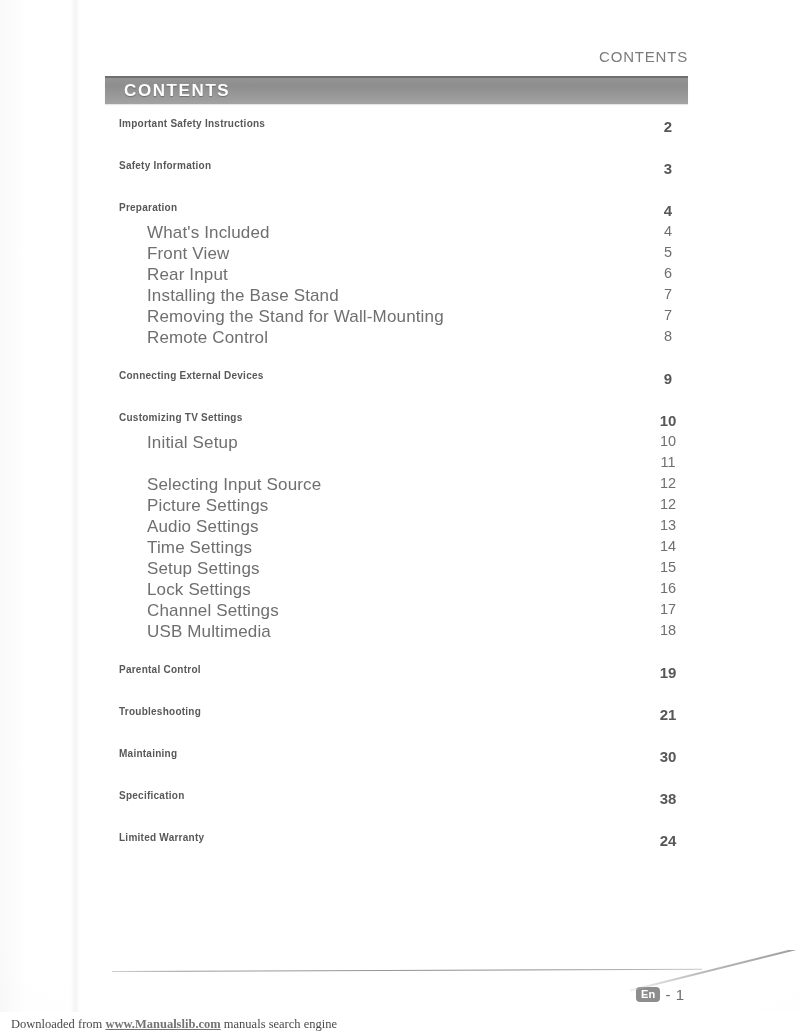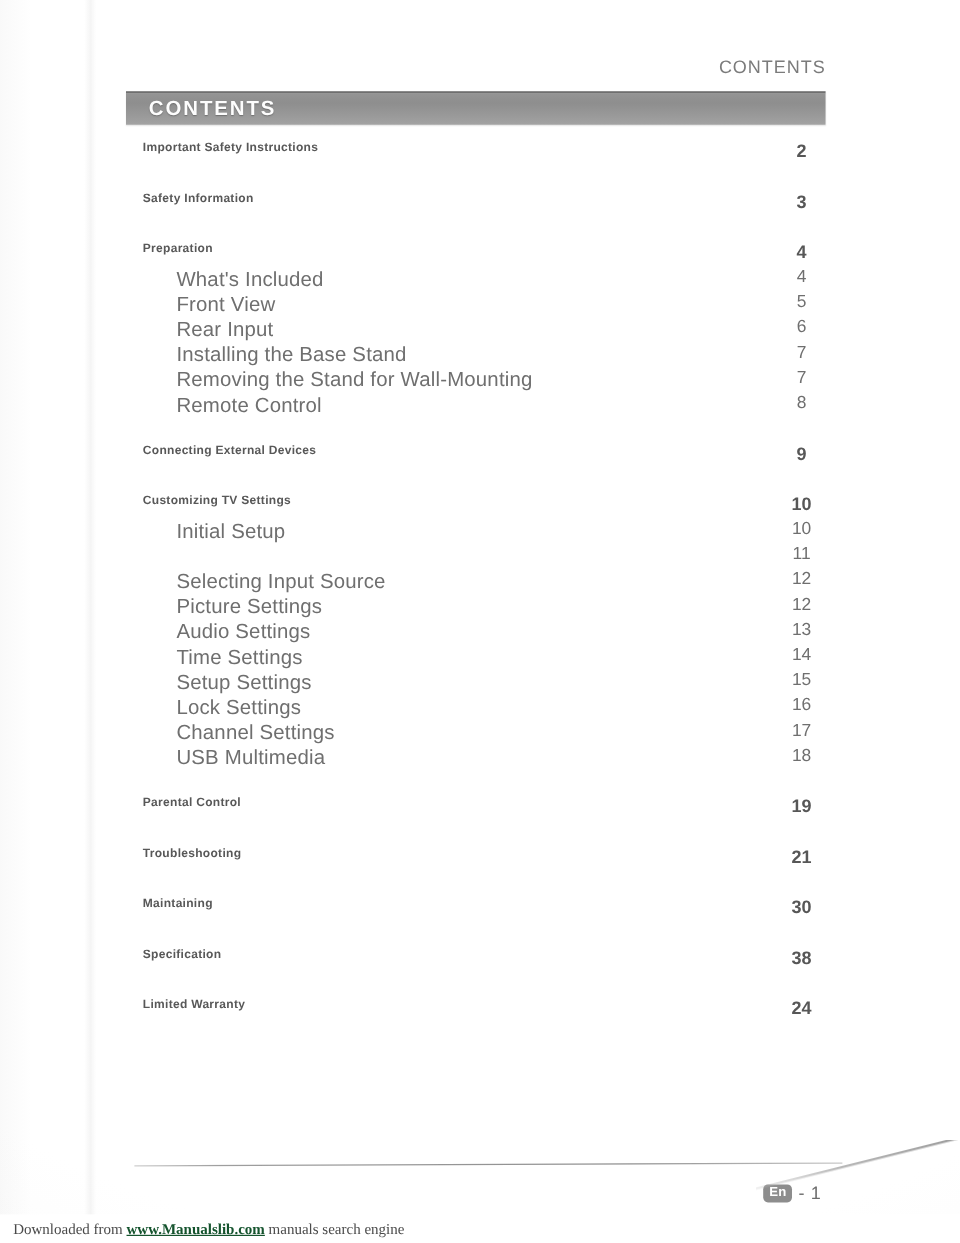--- a/index.html
+++ b/index.html
@@ -214,21 +214,21 @@
     align-items: center;
   }
   #watermark-inner {
     padding-left: 11px;
     font-family: "Liberation Serif", serif;
     font-size: 12.5px;
     color: #4a4a4a;
     white-space: nowrap;
   }
   #watermark-link {
-    color: #14532d;
+    color: #737373;
     font-weight: bold;
   }
 </style>
 </head>
 <body>
 
 <div id="page-surface">
 
   <div id="scan-streak-2"></div>
   <div id="scan-streak"></div>

